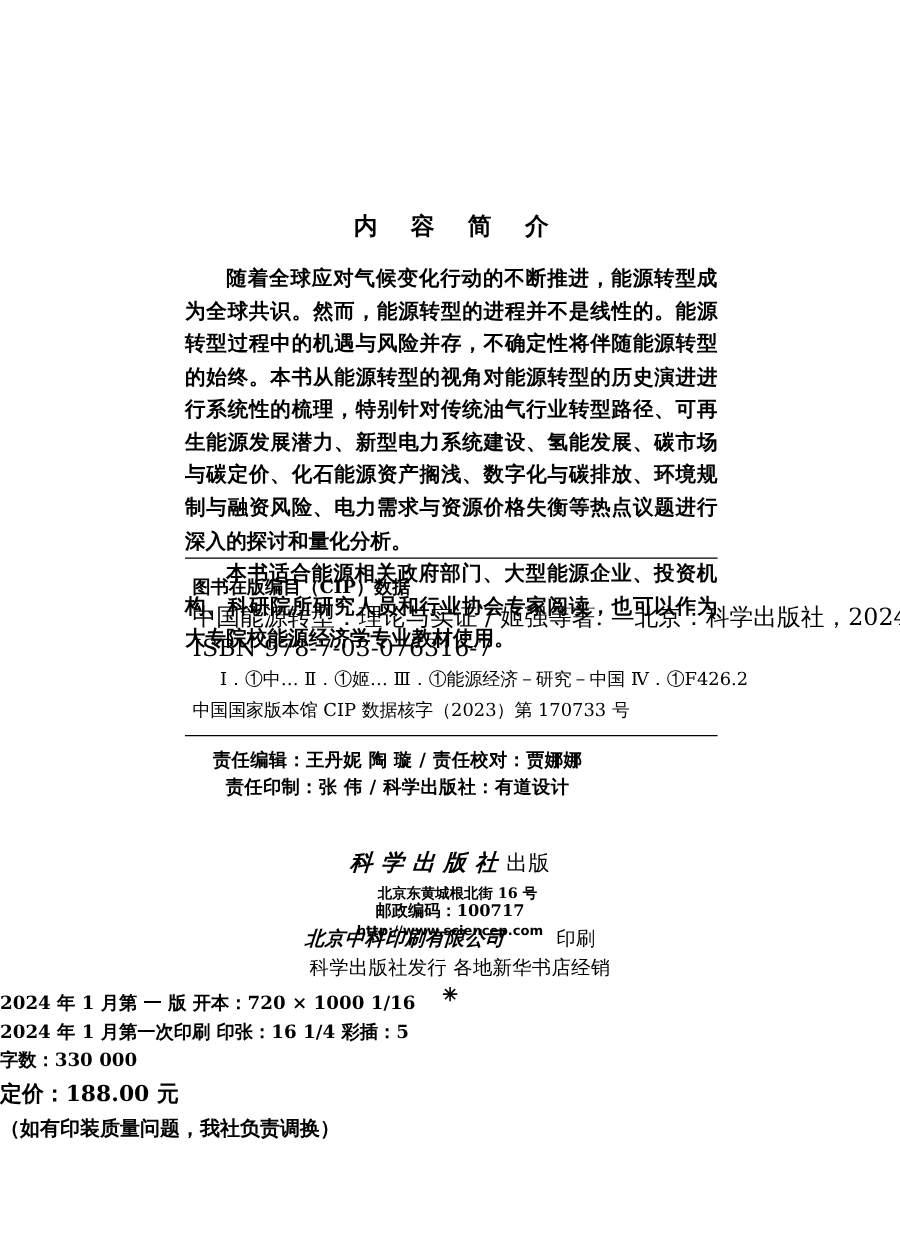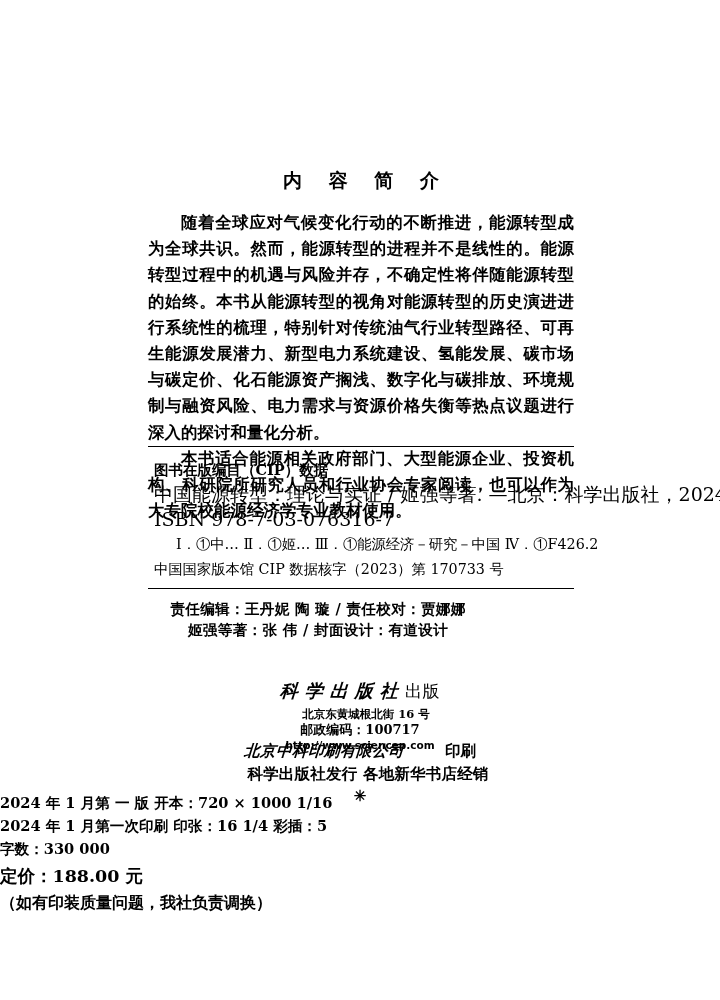--- a/index.html
+++ b/index.html
@@ -168,26 +168,26 @@
     white-space: nowrap;
   }
   .printer-name {
     font-style: italic;
     letter-spacing: 0.5px;
     transform: skewX(-4deg);
     display: inline-block;
   }
   .printer-suffix {
     font-style: normal;
-    font-weight: bold;
+    font-weight: normal;
     padding-left: 41px;
   }
   .dist-line {
     font-size: 15.5px;
-    font-weight: bold;
+    font-weight: normal;
     line-height: 24px;
     letter-spacing: 0.2px;
     padding-left: 16px;
   }
   .star-sep {
     font-size: 15px;
     font-weight: bold;
     line-height: 18px;
     margin-top: 1px;
   }
@@ -236,21 +236,21 @@
       <div class="cip-line">中国能源转型：理论与实证 / 姬强等著. —北京：科学出版社，2024.1</div>
       <div class="cip-line">ISBN 978-7-03-076316-7</div>
       <div class="cip-class">Ⅰ．①中…  Ⅱ．①姬…  Ⅲ．①能源经济－研究－中国  Ⅳ．①F426.2</div>
       <div class="cip-core">中国国家版本馆 CIP 数据核字（2023）第 170733 号</div>
     </div>
     <div class="rule"></div>
   </div>
 
   <div class="credits">
     <div class="credit-line">责任编辑：王丹妮  陶  璇 / 责任校对：贾娜娜</div>
-    <div class="credit-line">姬强等著：张  伟 / 封面设计：有道设计</div>
+    <div class="credit-line">责任印制：张  伟 / 科学出版社：有道设计</div>
   </div>
 
   <div class="publisher">
     <div class="pub-logo-row">
       <span class="pub-logo">科学出版社</span><span class="pub-logo-suffix">出版</span>
     </div>
     <div class="pub-addr">北京东黄城根北街 16 号</div>
     <div class="pub-zip">邮政编码：100717</div>
     <div class="pub-url">http://www.sciencep.com</div>
   </div>

